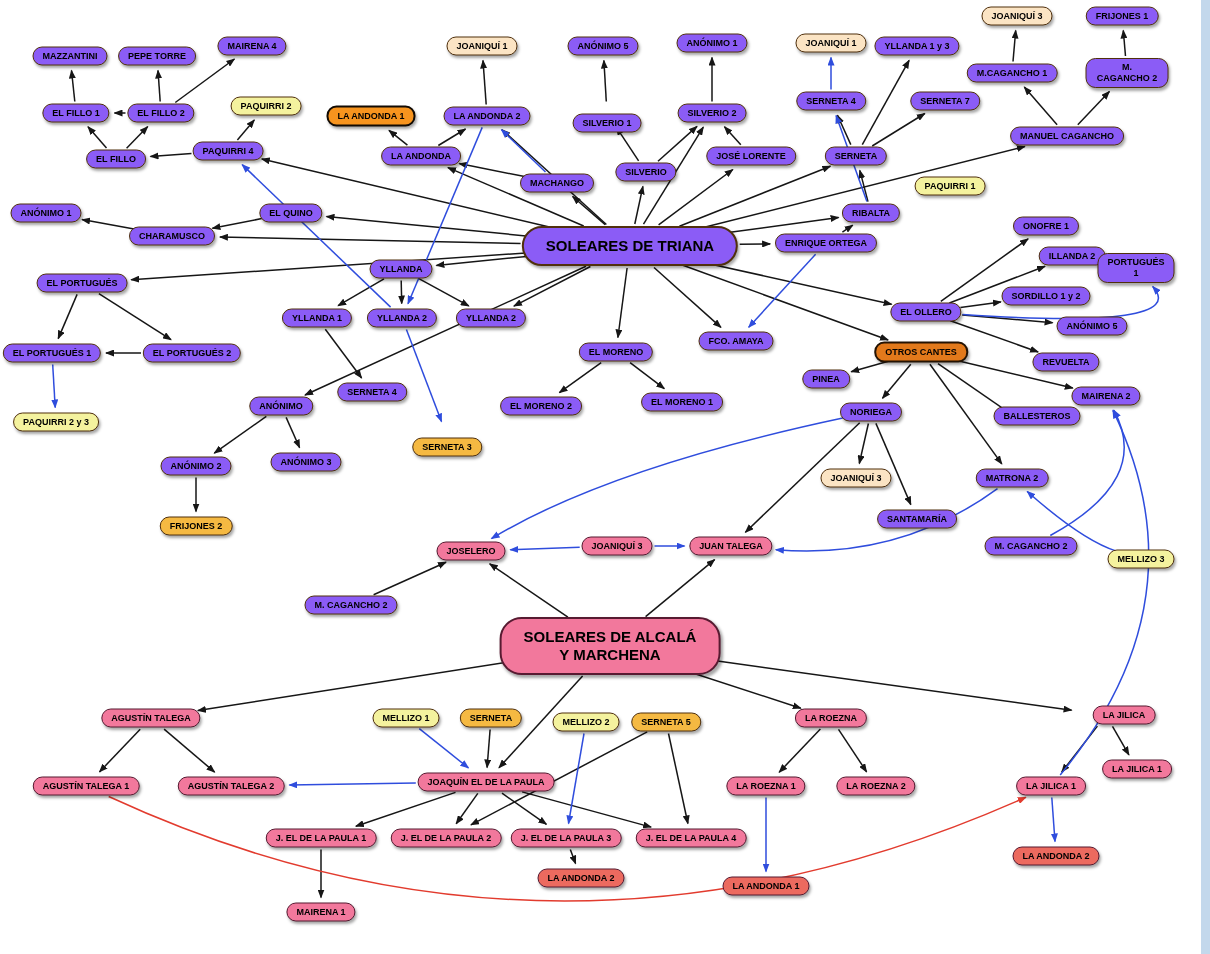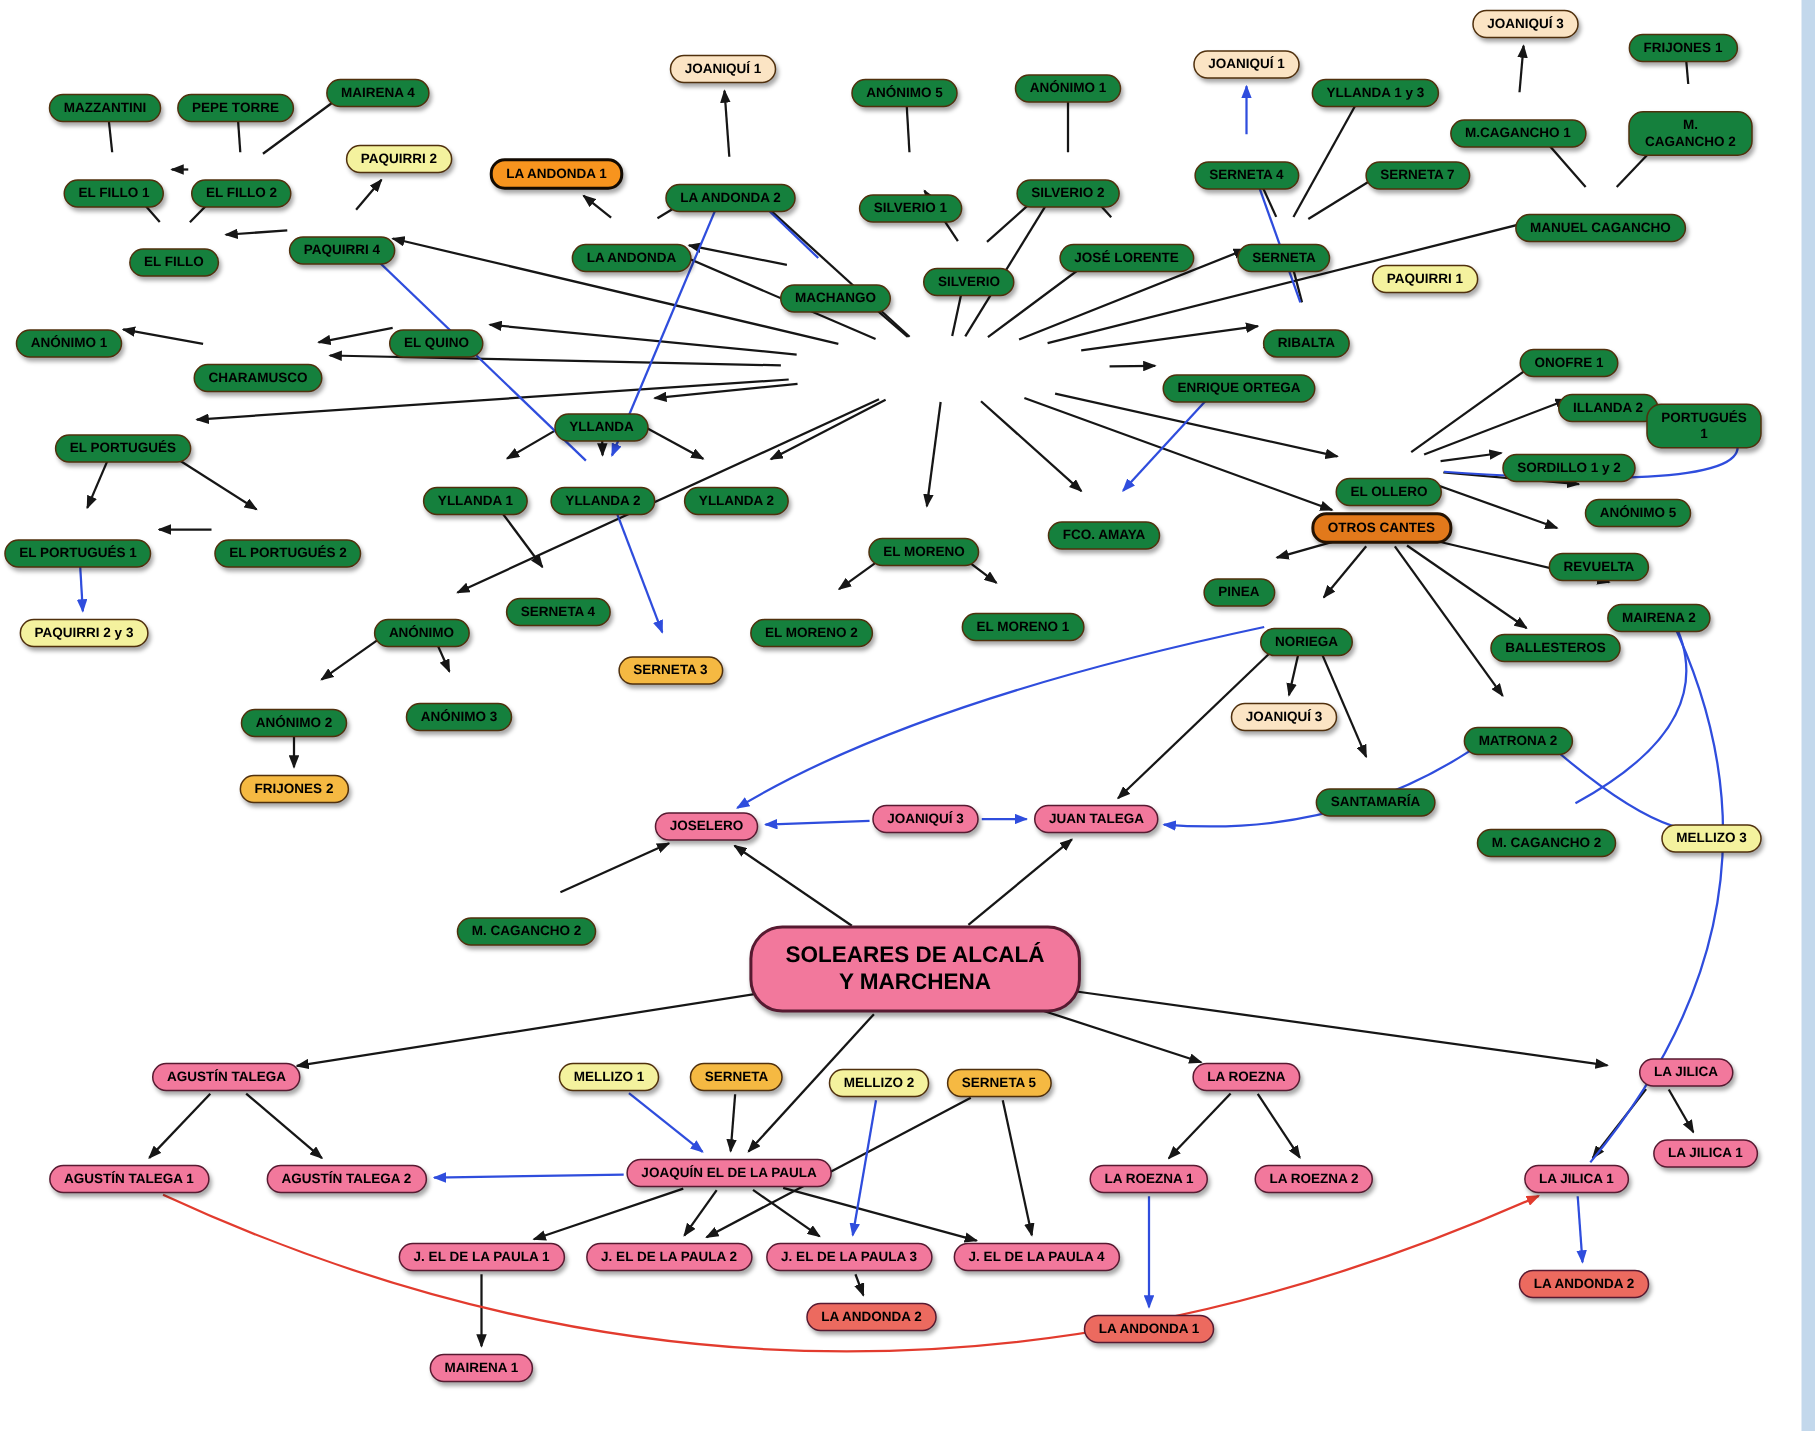--- a/index.html
+++ b/index.html
@@ -7,21 +7,21 @@
   .stage{position:relative;width:1210px;height:954px;background:#ffffff;overflow:hidden;}
   #edges{position:absolute;left:0;top:0;width:1210px;height:954px;z-index:1;pointer-events:none;}
   #nodes{position:absolute;left:0;top:0;width:100%;height:100%;z-index:2;}
   .node{
     position:absolute;transform:translate(-50%,-50%);
     border:1.5px solid #50300d;border-radius:10px;
     padding:3px 9px;font-weight:bold;font-size:9px;line-height:11px;
     color:#000;text-align:center;white-space:pre-line;cursor:pointer;
     box-shadow:1.5px 2.5px 3px rgba(0,0,0,0.35);
   }
-  .type-orange{background:#15803d;margin-top:16px;}
+  .type-orange{background:#8b5cf6;}
   .type-orange-dark{background:#E2791B;border-width:2.2px;border-color:#241303;}
   .type-orange-bold{background:#F7941E;border:2.4px solid #120a02;}
   .type-cream{background:#FBE4C4;}
   .type-yellow{background:#F4F29E;}
   .type-gold{background:#F5B942;}
   .type-pink{background:#F2789C;border-color:#571a31;}
   .type-salmon{background:#EC6A5F;border-color:#571a31;}
   .hub{font-size:15px;line-height:18px;border-radius:22px;padding:9px 22px;border-width:2.2px;}
   .right-strip{position:absolute;right:0;top:0;width:9px;height:100%;background:#C3D8EC;z-index:3;}
 </style>
@@ -189,20 +189,21 @@
       <div class="node type-orange" style="left: 1067px; top: 136px;">MANUEL CAGANCHO</div>
       <div class="node type-orange" style="left: 557px; top: 183px;">MACHANGO</div>
       <div class="node type-orange" style="left: 646px; top: 172px;">SILVERIO</div>
       <div class="node type-orange" style="left: 856px; top: 156px;">SERNETA</div>
       <div class="node type-yellow" style="left: 950px; top: 186px;">PAQUIRRI 1</div>
       <div class="node type-orange" style="left: 46px; top: 213px;">ANÓNIMO 1</div>
       <div class="node type-orange" style="left: 291px; top: 213px;">EL QUINO</div>
       <div class="node type-orange" style="left: 871px; top: 213px;">RIBALTA</div>
       <div class="node type-orange" style="left: 172px; top: 236px;">CHARAMUSCO</div>
       <div class="node type-orange" style="left: 1046px; top: 226px;">ONOFRE 1</div>
+      <div class="node type-orange hub" style="left: 630px; top: 246px;">SOLEARES DE TRIANA</div>
       <div class="node type-orange" style="left: 826px; top: 243px;">ENRIQUE ORTEGA</div>
       <div class="node type-orange" style="left: 1072px; top: 256px;">ILLANDA 2</div>
       <div class="node type-orange" style="left: 1136px; top: 268px;">PORTUGUÉS 1</div>
       <div class="node type-orange" style="left: 82px; top: 283px;">EL PORTUGUÉS</div>
       <div class="node type-orange" style="left: 401px; top: 269px;">YLLANDA</div>
       <div class="node type-orange" style="left: 1046px; top: 296px;">SORDILLO 1 y 2</div>
       <div class="node type-orange" style="left: 926px; top: 312px;">EL OLLERO</div>
       <div class="node type-orange" style="left: 317px; top: 318px;">YLLANDA 1</div>
       <div class="node type-orange" style="left: 402px; top: 318px;">YLLANDA 2</div>
       <div class="node type-orange" style="left: 491px; top: 318px;">YLLANDA 2</div>

